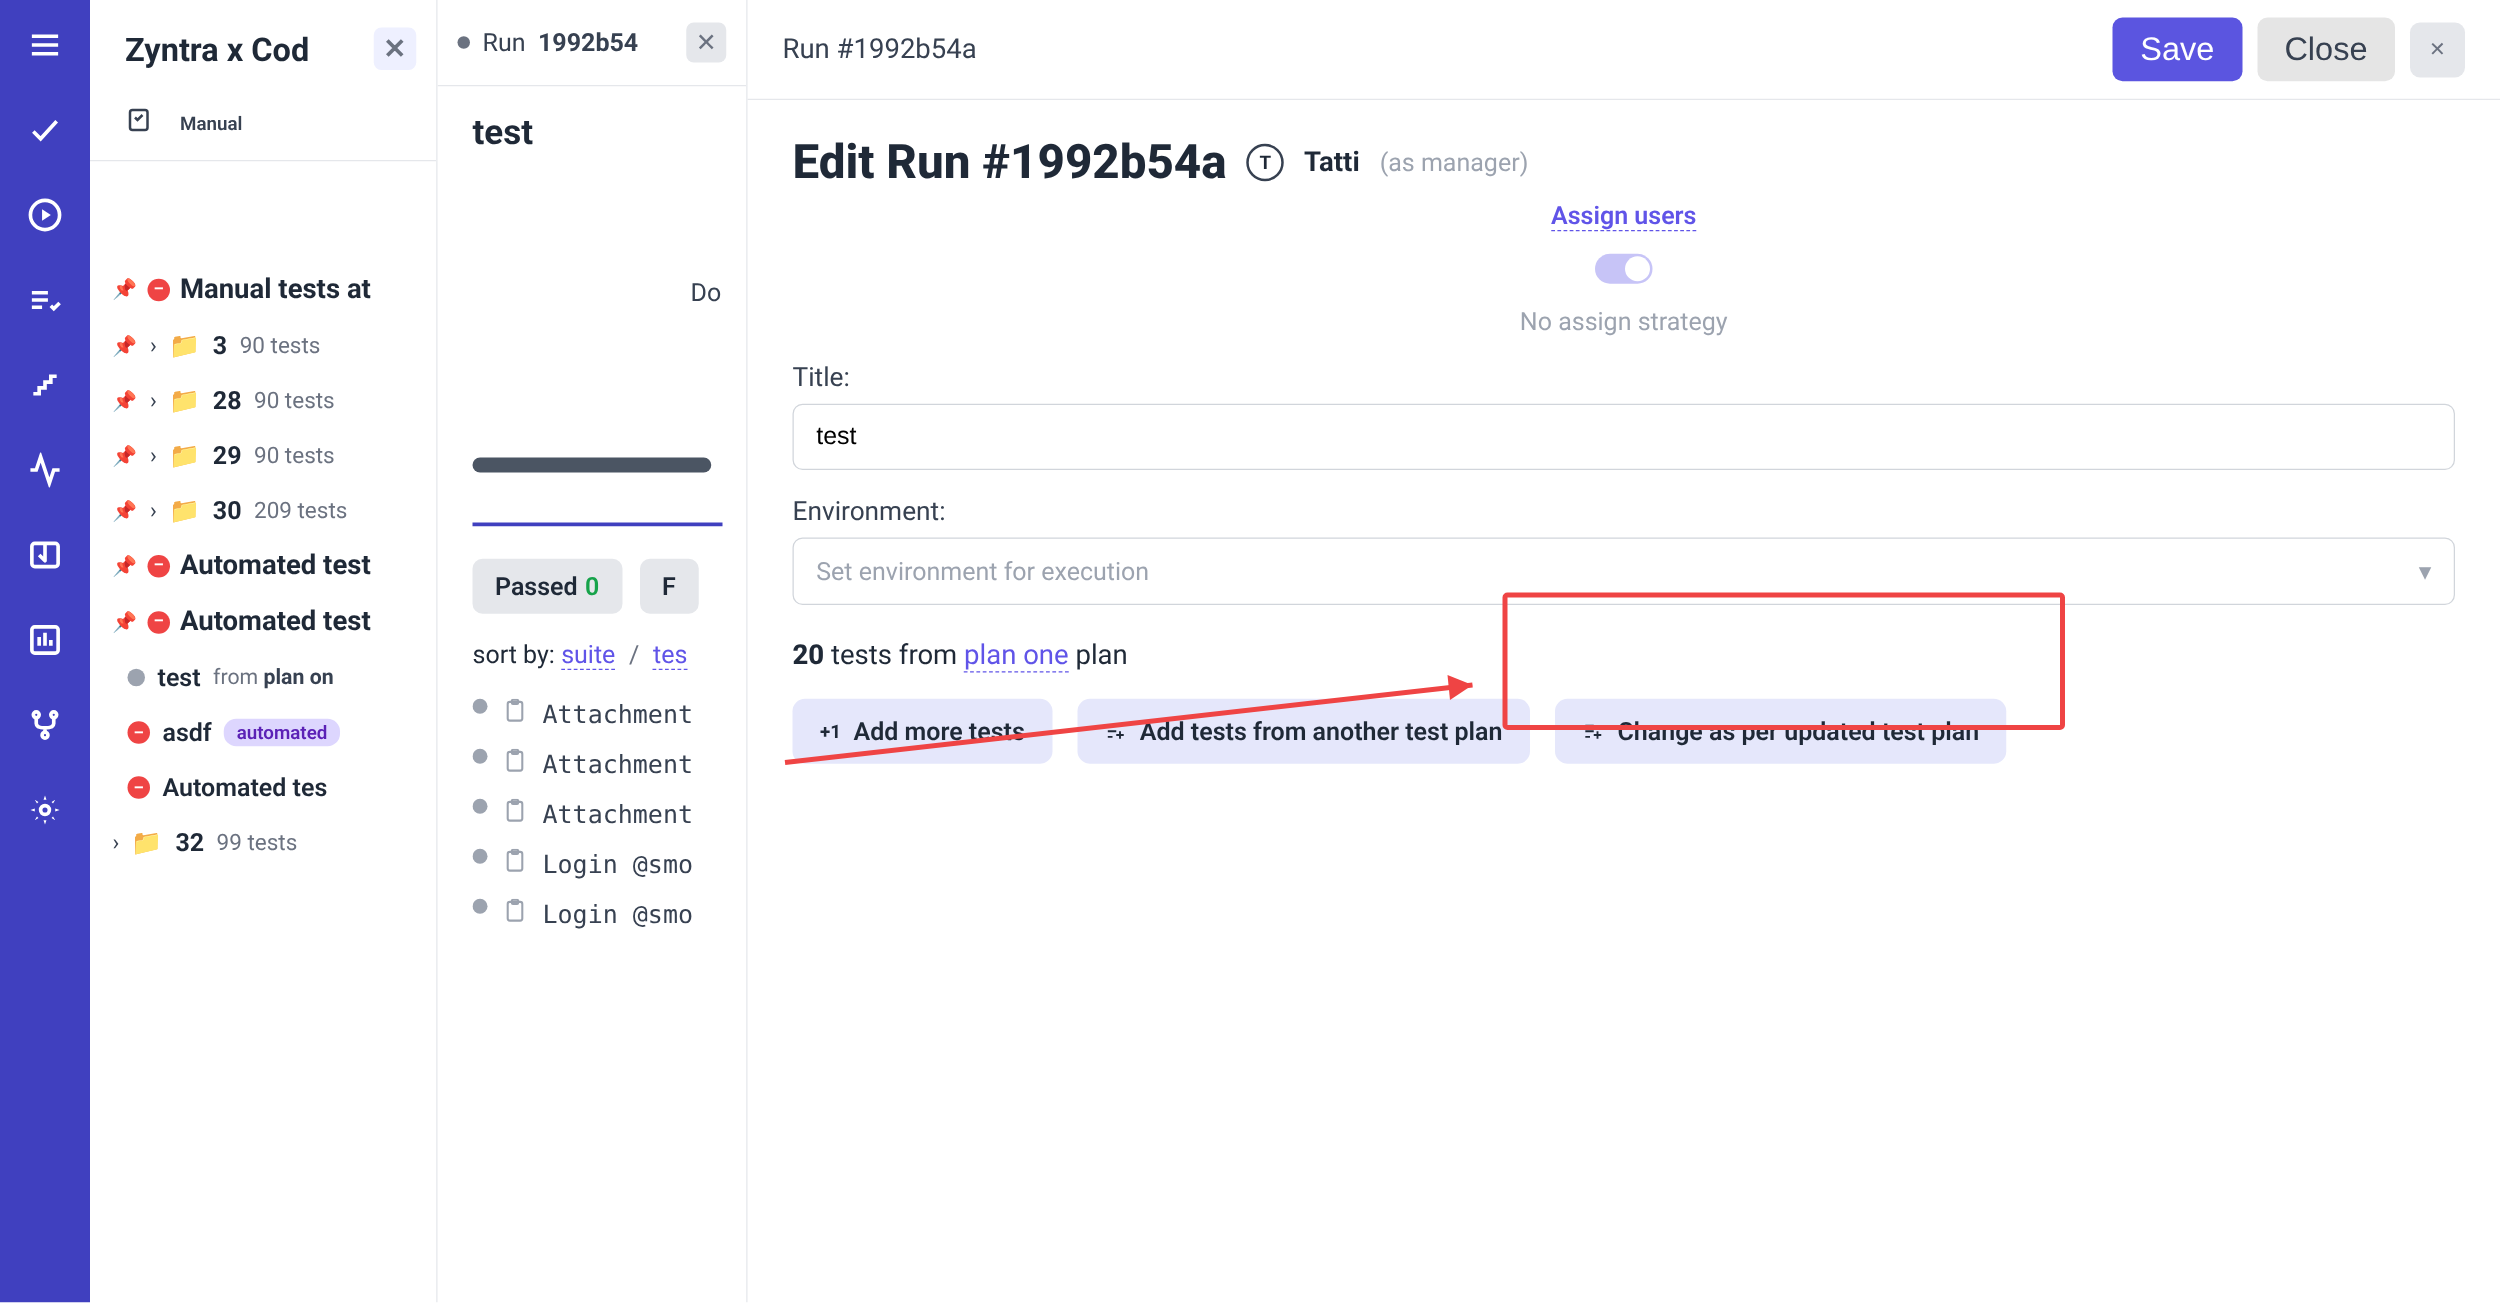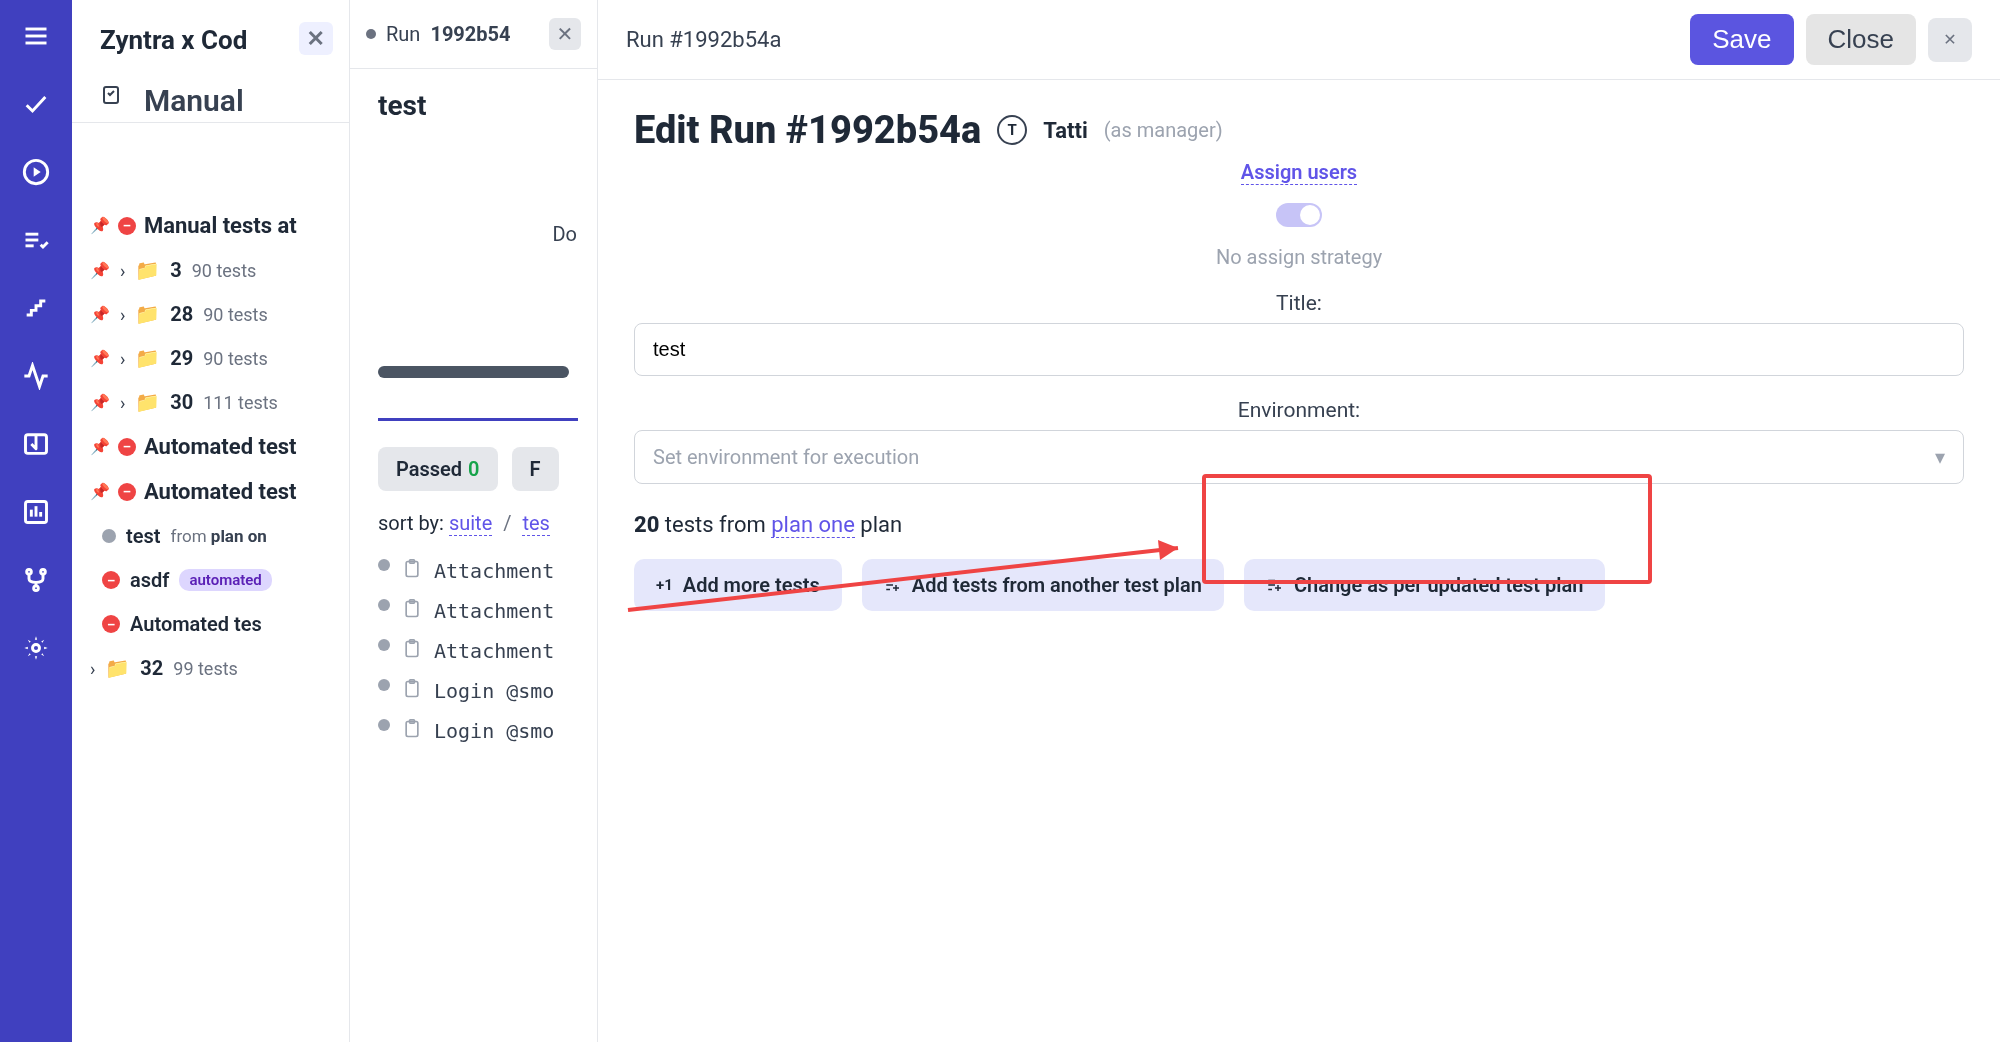--- a/index.html
+++ b/index.html
@@ -38,24 +38,24 @@
 .project-head {
   display:flex; align-items:flex-end; justify-content:space-between;
   padding: 22px 16px 10px 28px;
   font-size: 26px; font-weight: 700;
 }
 .project-head .closex {
   color:#6b7280; font-size:22px; cursor:pointer; padding:4px 8px;
   background:#eef0ff; border-radius:6px;
 }
 .manual-row {
-  display:flex; align-items:flex-start; gap:20px;
-  padding: 18px 28px 4px 28px;
+  display:flex; align-items:flex-end; gap:20px;
+  padding: 18px 28px 20px 28px;
   border-bottom: 1px solid #e5e7eb;
-  font-size: 30px; font-weight:600; color:#374151;
+  font-size: 15px; font-weight:600; color:#374151;
 }
 .manual-row svg { width:24px; height:24px; stroke:#374151; fill:none; stroke-width:2; }
 
 .tree { padding-top: 80px; }
 .tree-group-title {
   display:flex; align-items:center; gap:8px;
   padding: 10px 10px 10px 18px;
   font-size:22px; font-weight:700;
   white-space:nowrap; overflow:hidden;
 }
@@ -133,21 +133,21 @@
 .edit-title { font-size:38px; font-weight:800; }
 .avatar { width:30px; height:30px; border:2px solid #374151; border-radius:50%; display:flex; align-items:center; justify-content:center; font-size:15px; font-weight:700; }
 .username { font-size:22px; font-weight:700; }
 .role { font-size:20px; color:#9ca3af; }
 .assign-row { display:flex; align-items:center; gap:18px; margin: 6px 0 22px; flex-direction: column; }
 .assign-link { color:#6054e8; font-size:20px; font-weight:600; border-bottom:1px dashed #6054e8; cursor:pointer; }
 .toggle { width:46px; height:24px; background:#c7c4f7; border-radius:12px; position:relative; cursor:pointer; }
 .toggle::after { content:""; position:absolute; width:20px; height:20px; background:#fff; border-radius:50%; top:2px; right:2px; }
 .strategy { color:#9ca3af; font-size:20px; }
 
-.field-label { font-size:21px; color:#374151; margin-bottom:8px;text-align:center; }
+.field-label { font-size:21px; color:#374151; margin-bottom:8px; }
 .input {
   width:100%; border:1px solid #d1d5db; border-radius:8px;
   padding:14px 18px; font-size:20px; margin-bottom:22px;
 }
 .select {
   width:100%; border:1px solid #d1d5db; border-radius:8px;
   padding:14px 18px; font-size:20px; color:#9ca3af;
   display:flex; justify-content:space-between; align-items:center;
   margin-bottom:28px; cursor:pointer;
 }
@@ -280,21 +280,21 @@
           <span class="chev">›</span>
           <span class="folder">📁</span>
           <span class="num">29</span>
           <span class="count">90 tests</span>
         </div>
       <div class="tree-row">
           <span class="pin">📌</span>
           <span class="chev">›</span>
           <span class="folder">📁</span>
           <span class="num">30</span>
-          <span class="count">111 tests</span>
+          <span class="count">209 tests</span>
         </div>
 
       <div class="tree-group-title">
         <span class="pin">📌</span>
         <span class="reddot">–</span>
         <span>Automated test</span>
       </div>
       <div class="tree-group-title">
         <span class="pin">📌</span>
         <span class="reddot">–</span>

